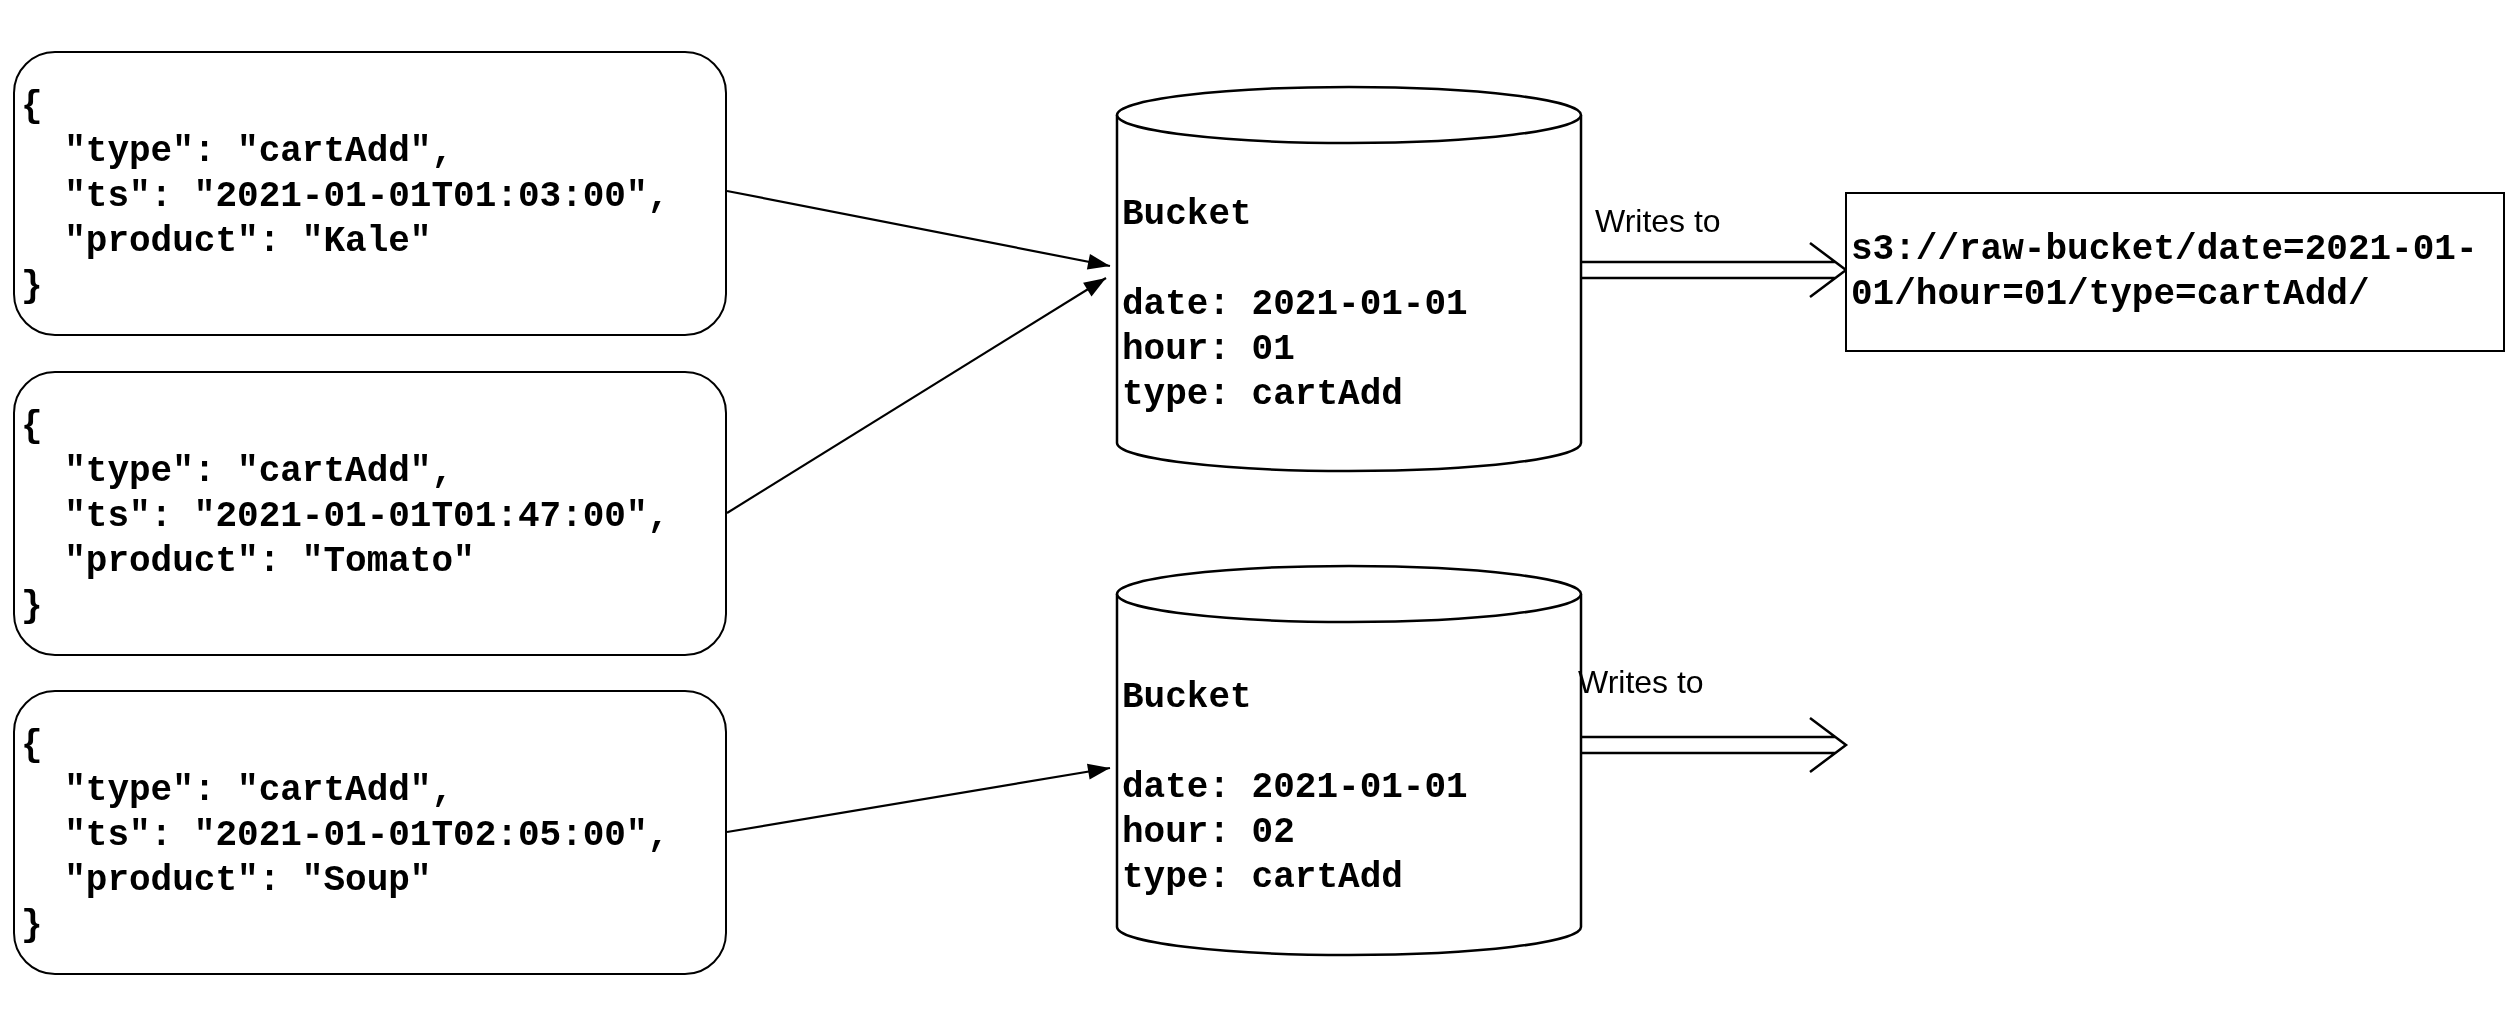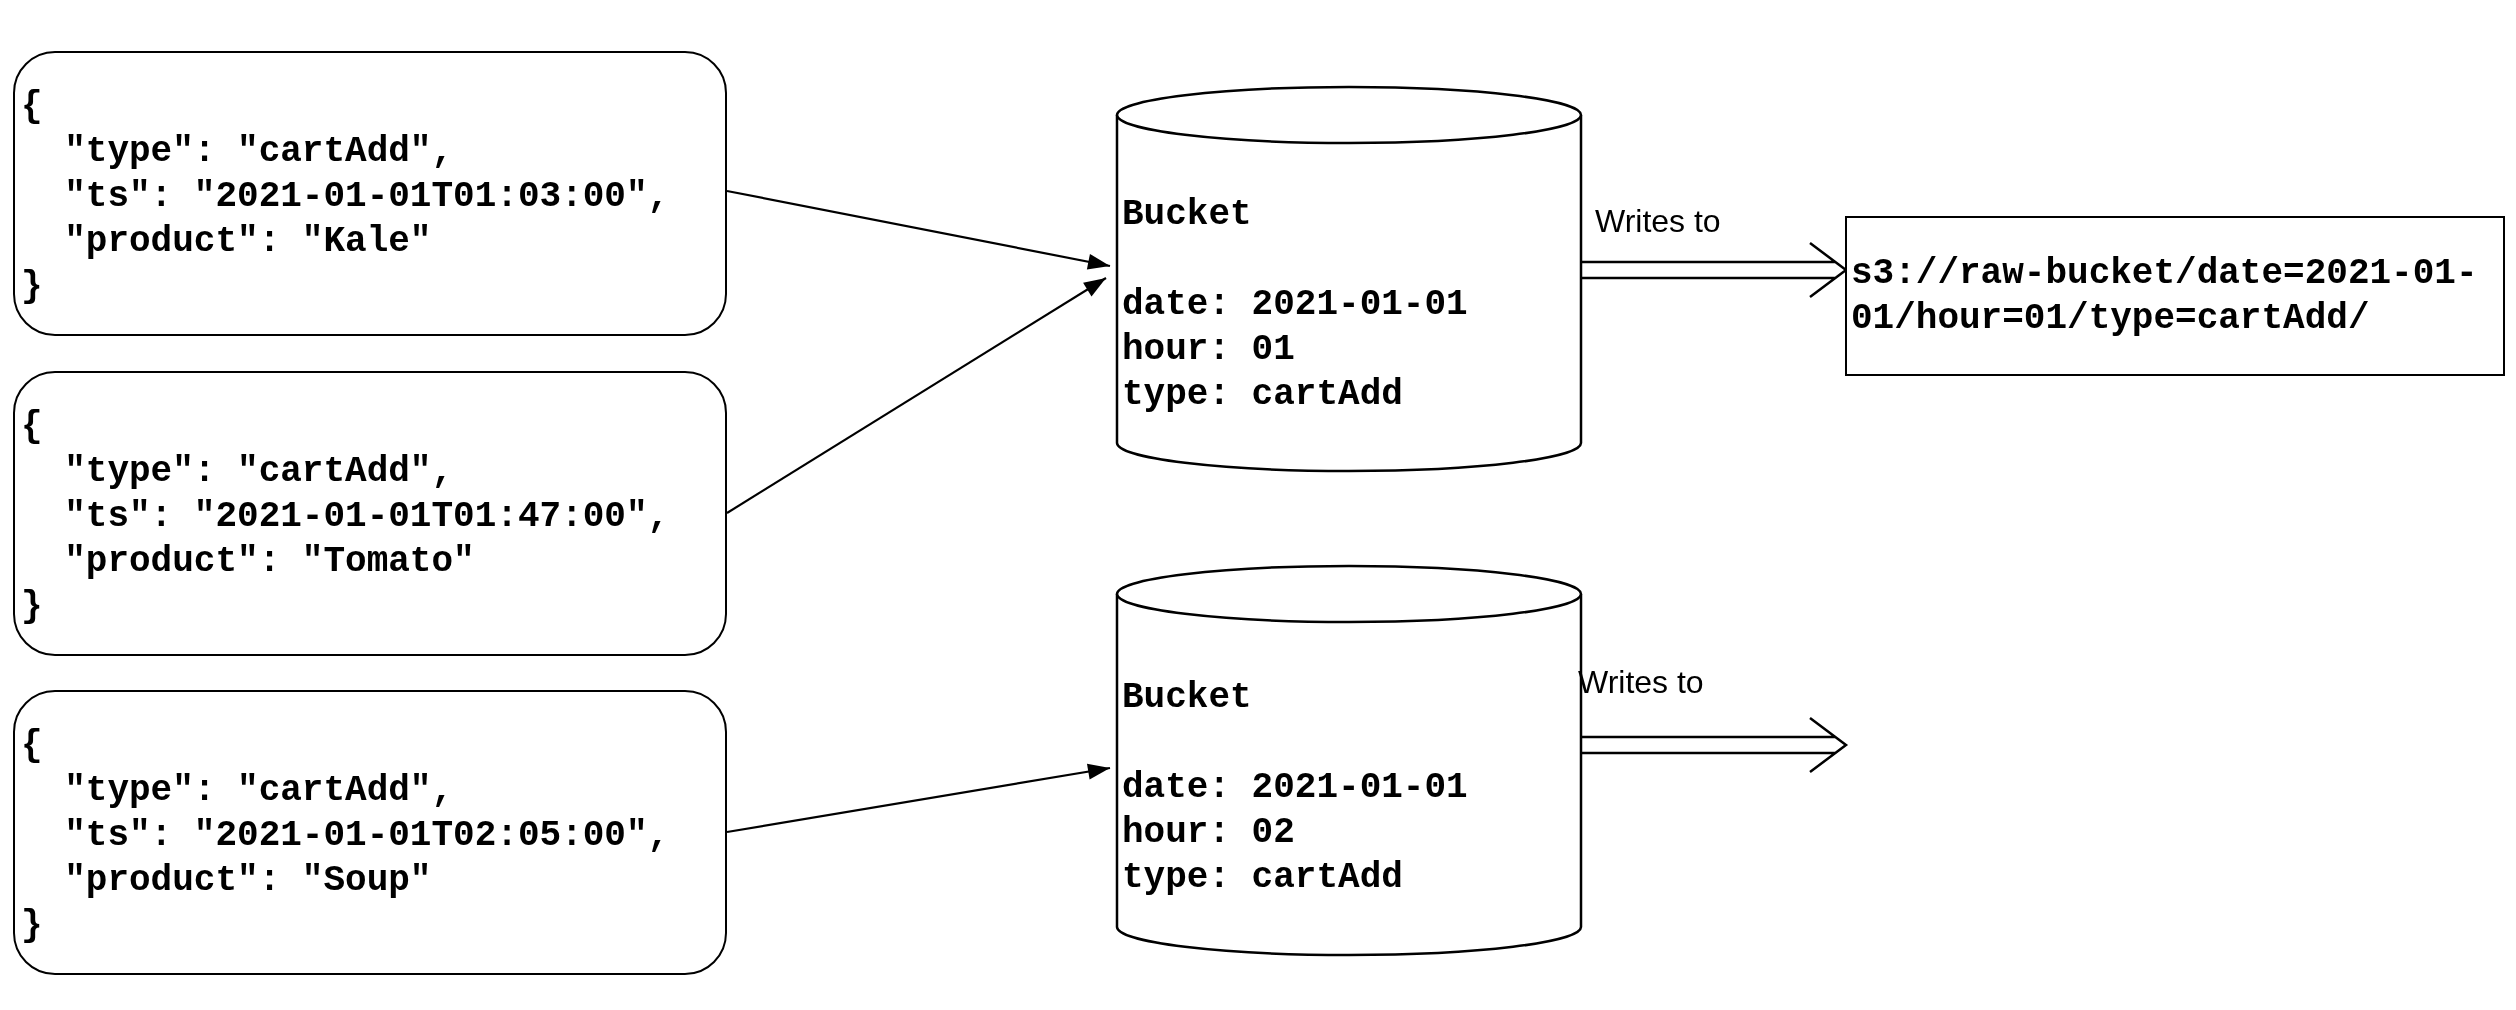--- a/index.html
+++ b/index.html
@@ -46,21 +46,20 @@
   .s3-box {
     position: absolute;
     left: 1845px;
     width: 660px;
     height: 160px;
     box-sizing: border-box;
     border: 2.5px solid #000000;
     background: #ffffff;
     display: flex;
     align-items: center;
-    margin-top: 24px;
   }
   .s3-box .path-text {
     width: 640px;
     padding-left: 4px;
     white-space: pre-wrap;
     word-break: break-all;
   }
   .writes-label {
     position: absolute;
     width: 240px;

